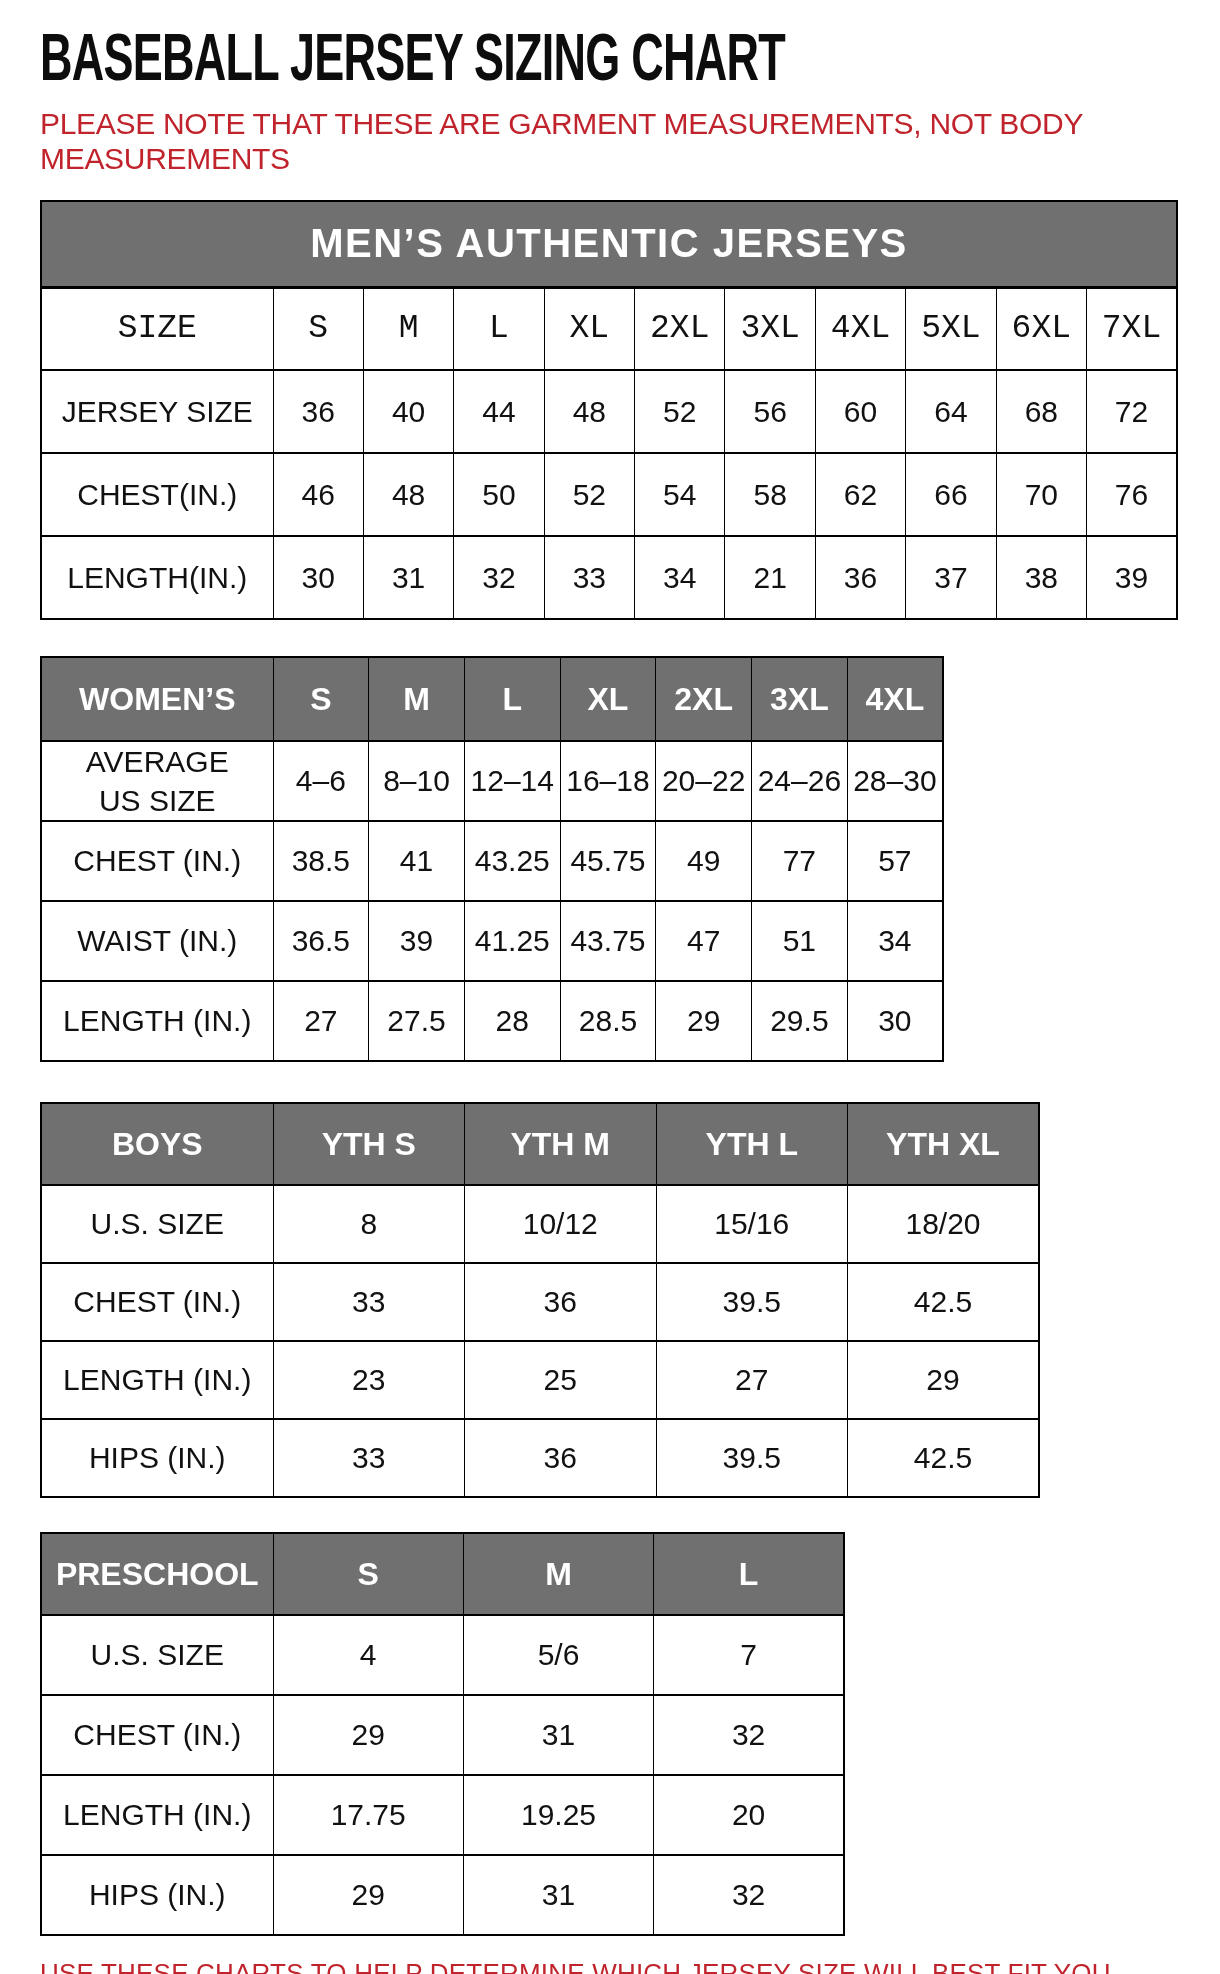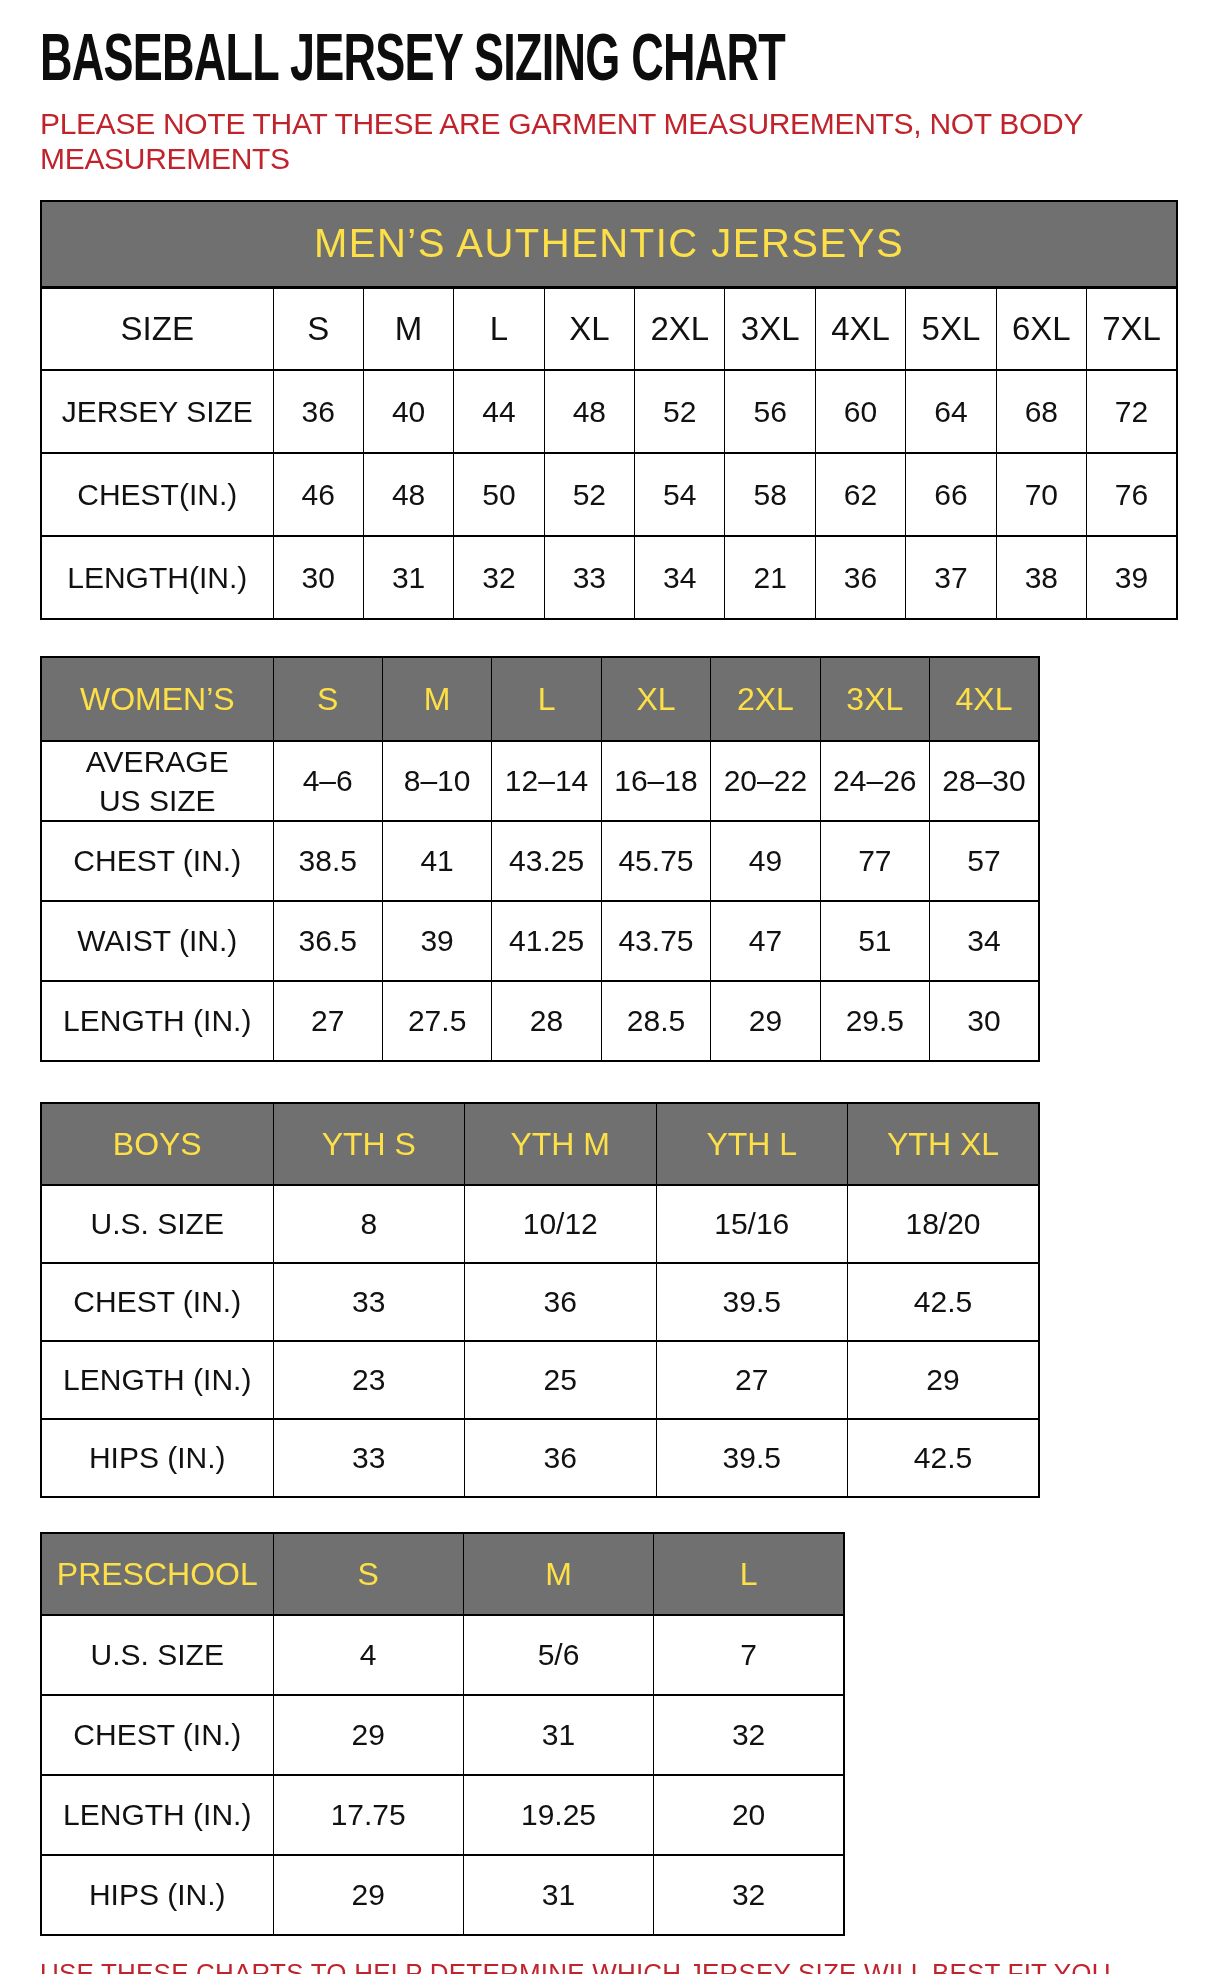--- a/index.html
+++ b/index.html
@@ -33,34 +33,34 @@
     border:2px solid #000;background:#fff;
   }
   .tbl col.col-label{width:232px;}
   .tbl th,.tbl td{
     border:solid #000;border-width:2px 1px;
     text-align:center;vertical-align:middle;
     box-sizing:border-box;overflow:hidden;
   }
   .tbl thead th{
     background:var(--header-gray,#707070);
-    color:#fde047;font-weight:normal;font-size:32px;
+    color:#ffffff;font-weight:bold;font-size:32px;
   }
   .tbl thead th.banner{
     font-size:40px;letter-spacing:1.5px;
     border-bottom-width:3px;
   }
   .tbl tbody td{font-size:30px;color:#111;}
 
   .tbl-mens{width:1138px;margin-top:24px;}
   .tbl-mens thead th.banner{height:86px;}
   .tbl-mens tbody td{height:83px;}
-  .tbl-mens tbody tr:first-child td{font-size:33px;}
-
-  .tbl-womens{width:1000px;margin-top:36px;}
+  .tbl-mens tbody tr:first-child td{font-size:33px;font-family:Liberation Mono, monospace;}
+
+  .tbl-womens{width:904px;margin-top:36px;}
   .tbl-womens thead th{height:84px;}
   .tbl-womens tbody td{height:80px;}
   .tbl-womens tbody tr:first-child td:first-child{padding:0 26px;line-height:39px;}
 
   .tbl-boys{width:1000px;margin-top:40px;}
   .tbl-boys thead th{height:82px;}
   .tbl-boys tbody td{height:78px;}
 
   .tbl-preschool{width:805px;margin-top:34px;border-radius:19px;}
   .tbl-preschool thead th{height:82px;}

